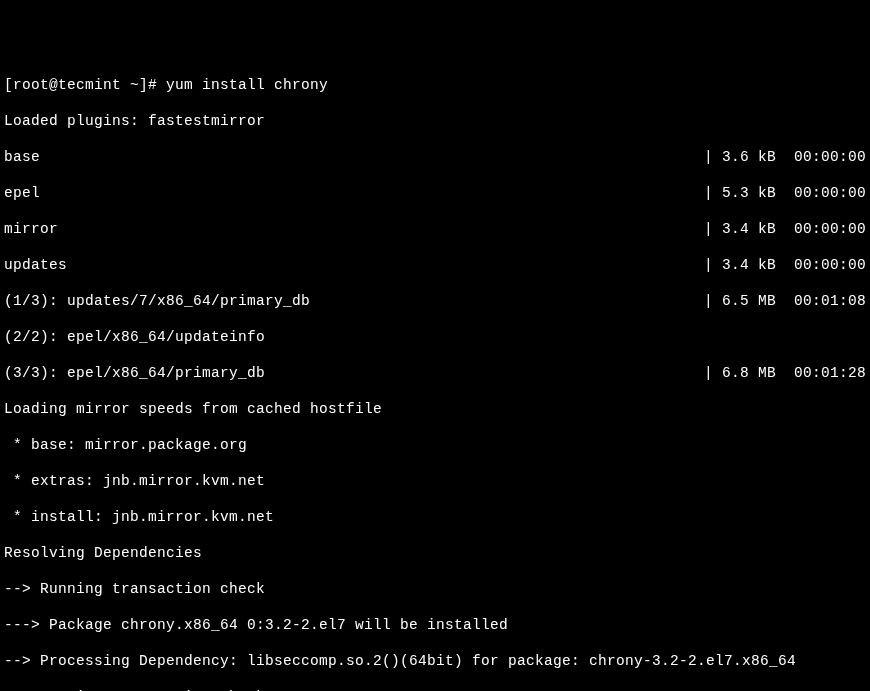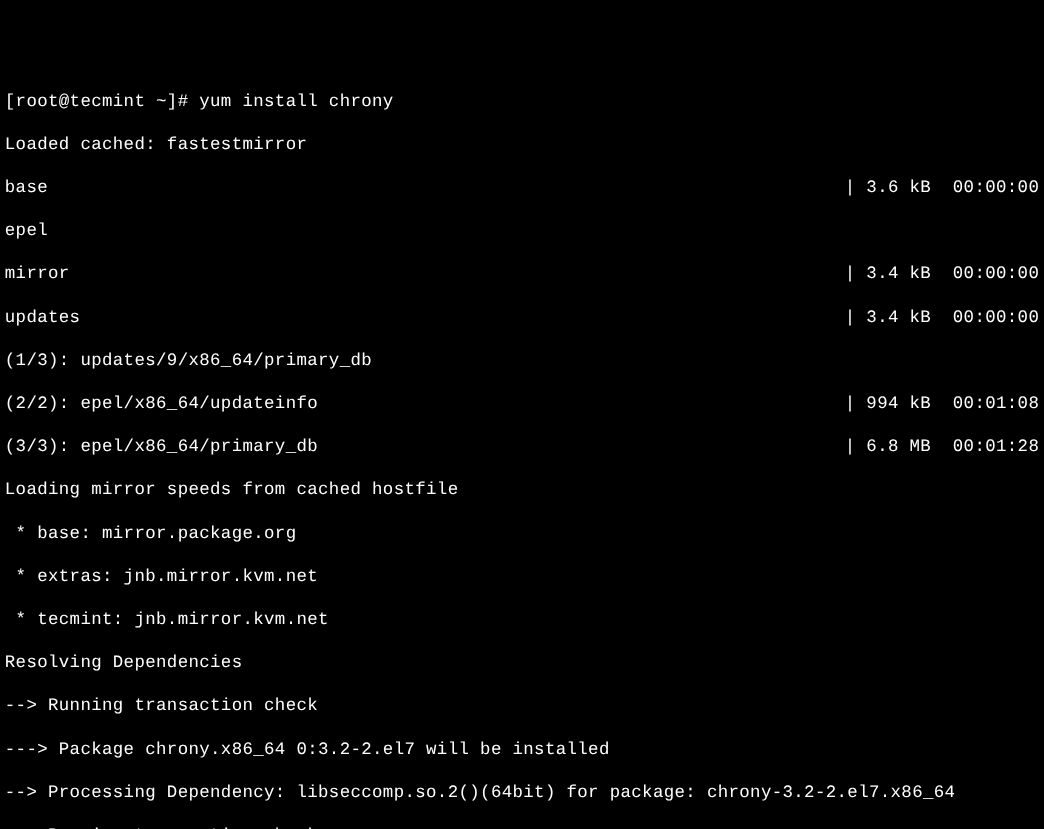--- a/index.html
+++ b/index.html
@@ -35,32 +35,32 @@
       text-align: left;
       white-space: pre;
     }
   </style>
 </head>
 <body>
 
 
 
 <span class="line">[root@tecmint ~]# yum install chrony</span>
-<span class="line">Loaded cached: fastestmirror</span>
+<span class="line">Loaded plugins: fastestmirror</span>
 <div class="row"><span class="left-part">base</span><span style="flex:1"></span><span class="right-part">| <span>3.6 kB</span>  <span>00:00:00</span></span></div>
-<div class="row"><span class="left-part">epel</span><span style="flex:1"></span></div>
+<div class="row"><span class="left-part">epel</span><span style="flex:1"></span><span class="right-part">| <span>5.3 kB</span>  <span>00:00:00</span></span></div>
 <div class="row"><span class="left-part">mirror</span><span style="flex:1"></span><span class="right-part">| <span>3.4 kB</span>  <span>00:00:00</span></span></div>
 <div class="row"><span class="left-part">updates</span><span style="flex:1"></span><span class="right-part">| <span>3.4 kB</span>  <span>00:00:00</span></span></div>
-<div class="row"><span class="left-part">(1/3): updates/9/x86_64/primary_db</span><span style="flex:1"></span></div>
-<div class="row"><span class="left-part">(2/2): epel/x86_64/updateinfo</span><span style="flex:1"></span><span class="right-part">| <span>994 kB</span>  <span>00:01:08</span></span></div>
+<div class="row"><span class="left-part">(1/3): updates/7/x86_64/primary_db</span><span style="flex:1"></span><span class="right-part">| <span>6.5 MB</span>  <span>00:01:08</span></span></div>
+<div class="row"><span class="left-part">(2/2): epel/x86_64/updateinfo</span><span style="flex:1"></span></div>
 <div class="row"><span class="left-part">(3/3): epel/x86_64/primary_db</span><span style="flex:1"></span><span class="right-part">| <span>6.8 MB</span>  <span>00:01:28</span></span></div>
 <span class="line">Loading mirror speeds from cached hostfile</span>
 <span class="line"> * base: mirror.package.org</span>
 <span class="line"> * extras: jnb.mirror.kvm.net</span>
-<span class="line"> * tecmint: jnb.mirror.kvm.net</span>
+<span class="line"> * install: jnb.mirror.kvm.net</span>
 <span class="line">Resolving Dependencies</span>
 <span class="line">--&gt; Running transaction check</span>
 <span class="line">---&gt; Package chrony.x86_64 0:3.2-2.el7 will be installed</span>
 <span class="line">--&gt; Processing Dependency: libseccomp.so.2()(64bit) for package: chrony-3.2-2.el7.x86_64</span>
 <span class="line">--&gt; Running transaction check</span>
 
 
 
 
 

